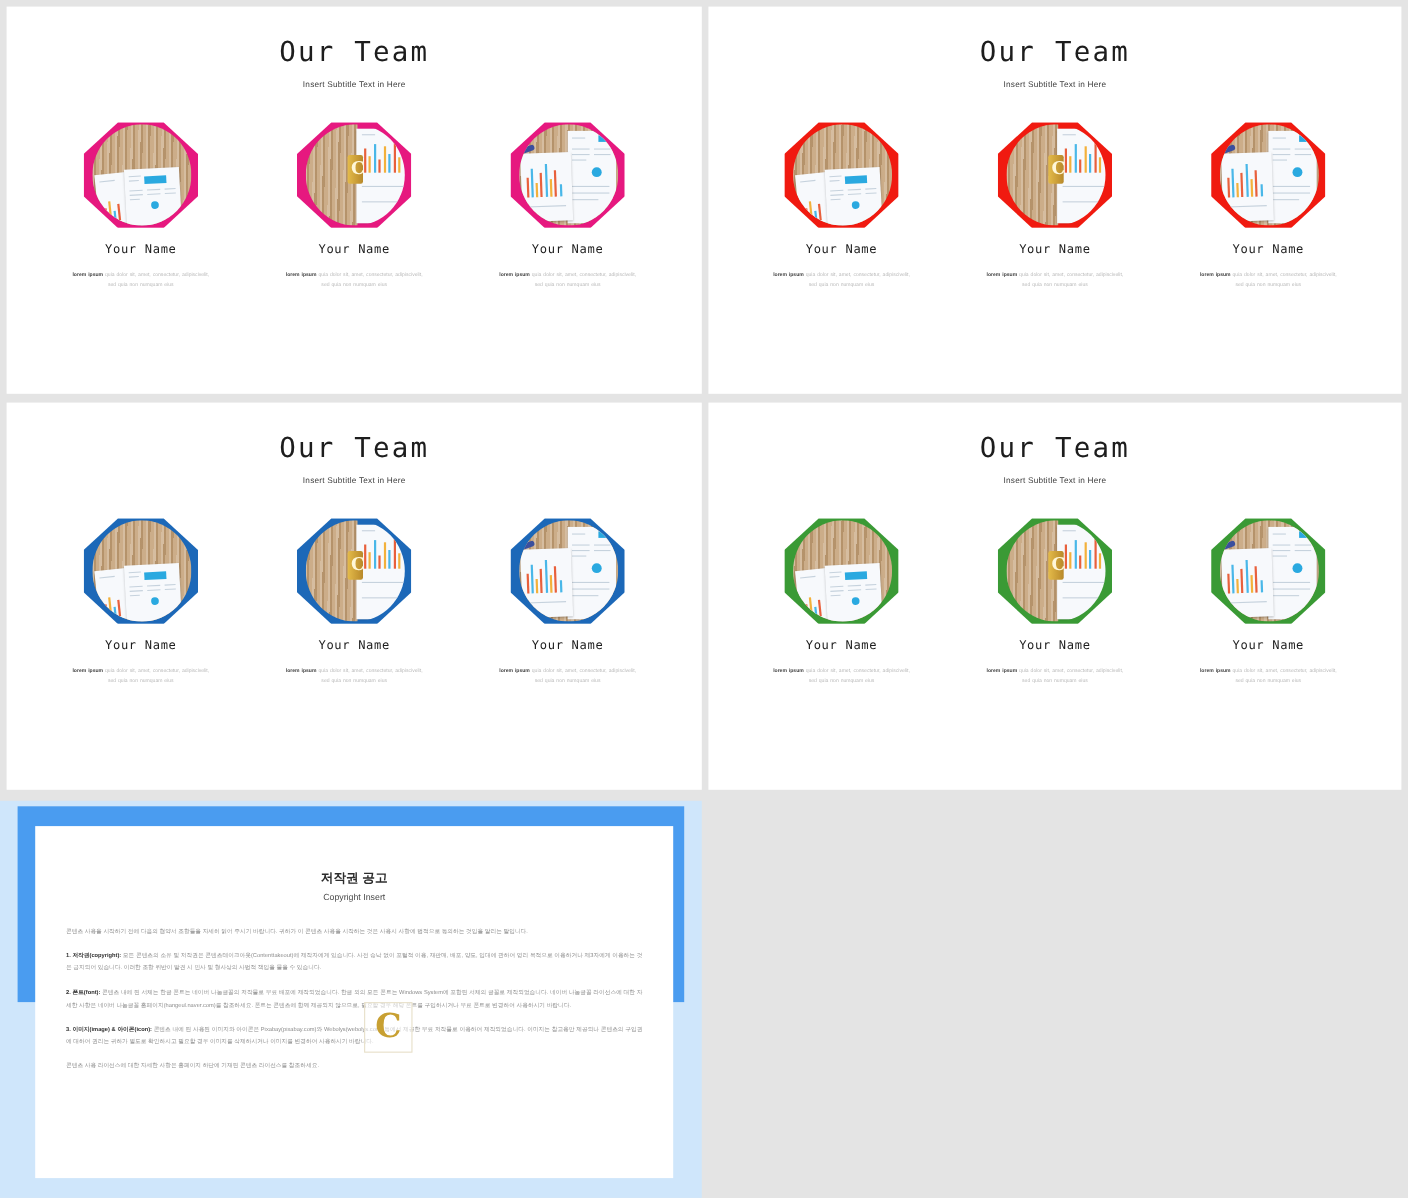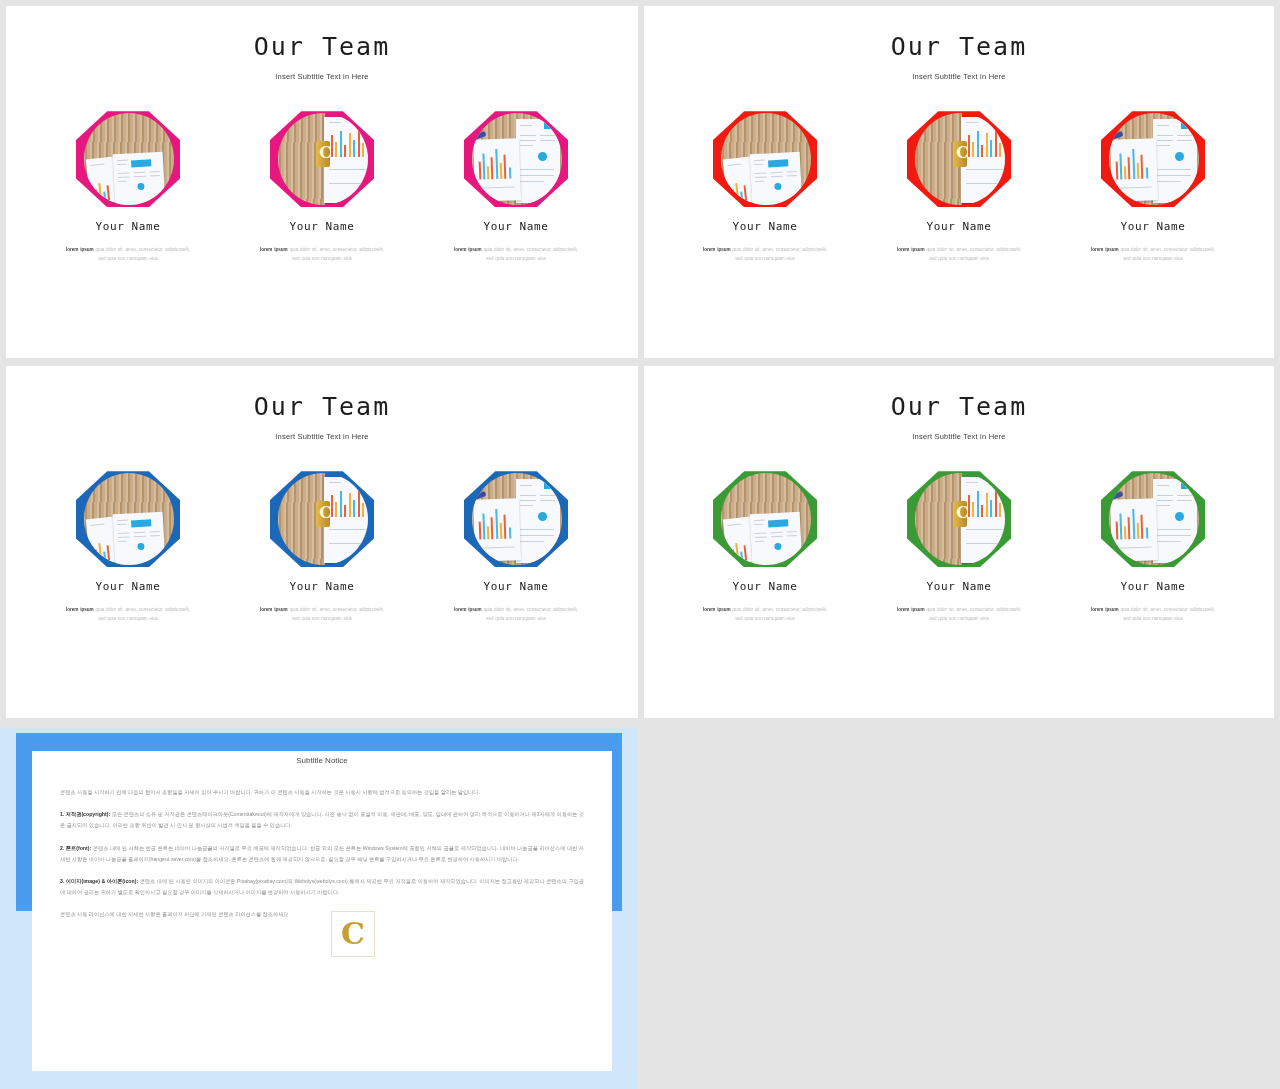--- a/index.html
+++ b/index.html
@@ -548,21 +548,22 @@
           </div>
           <div class="card-name">Your Name</div>
           <div class="card-desc"><b>lorem ipsum</b> quia dolor sit, amet, consectetur, adipiscivelit, sed quia non numquam eius</div>
         </div>
       </div>
     </div>
 
   <div class="slide s5">
     <div class="frame-blue"></div>
     <div class="cpy-page">
-      <div class="cpy-title-en">Subtitle Notice</div>
+      <div class="cpy-title">저작권 공고</div>
+      <div class="cpy-title-en">Copyright Insert</div>
       <div class="cpy-body">
         <p><span>콘텐츠 사용을 시작하기 전에 다음의 협약서 조항들을 자세히 읽어 주시기 바랍니다. 귀하가 이 콘텐츠 사용을 시작하는 것은 사용시 사항에 법적으로 동의하는 것임을 알리는 말입니다.</span></p>
         <p><b>1. 저작권(copyright):</b><span> 모든 콘텐츠의 소유 및 저작권은 콘텐츠테이크아웃(Contenttakeout)에 제작자에게 있습니다. 사전 승낙 없이 포털적 이용, 재판매, 배포, 양도, 임대에 관하여 영리 목적으로 이용하거나 제3자에게 이용하는 것은 금지되어 있습니다. 이러한 조항 위반이 발견 시 민사 및 형사상의 사법적 책임을 물을 수 있습니다.</span></p>
         <p><b>2. 폰트(font):</b><span> 콘텐츠 내에 된 서체는 한글 폰트는 네이버 나눔글꼴의 저작물로 무료 배포에 제작되었습니다. 한글 외의 모든 폰트는 Windows System에 포함된 서체의 글꼴로 제작되었습니다. 네이버 나눔글꼴 라이선스에 대한 자세한 사항은 네이버 나눔글꼴 홈페이지(hangeul.naver.com)를 참조하세요. 폰트는 콘텐츠에 함께 제공되지 않으므로, 필요할 경우 해당 폰트를 구입하시거나 무료 폰트로 변경하여 사용하시기 바랍니다.</span></p>
         <p><b>3. 이미지(image) &amp; 아이콘(icon):</b><span> 콘텐츠 내에 된 사용된 이미지와 아이콘은 Pixabay(pixabay.com)와 Webolys(webolys.com) 등에서 제공한 무료 저작물로 이용하여 제작되었습니다. 이미지는 참고용만 제공되나 콘텐츠의 구입권에 대하여 권리는 귀하가 별도로 확인하시고 필요할 경우 이미지를 삭제하시거나 이미지를 변경하여 사용하시기 바랍니다.</span></p>
         <p><span>콘텐츠 사용 라이선스에 대한 자세한 사항은 홈페이지 하단에 기재된 콘텐츠 라이선스를 참조하세요.</span></p>
       </div>
       <div class="watermark">C</div>
     </div>
   </div>

